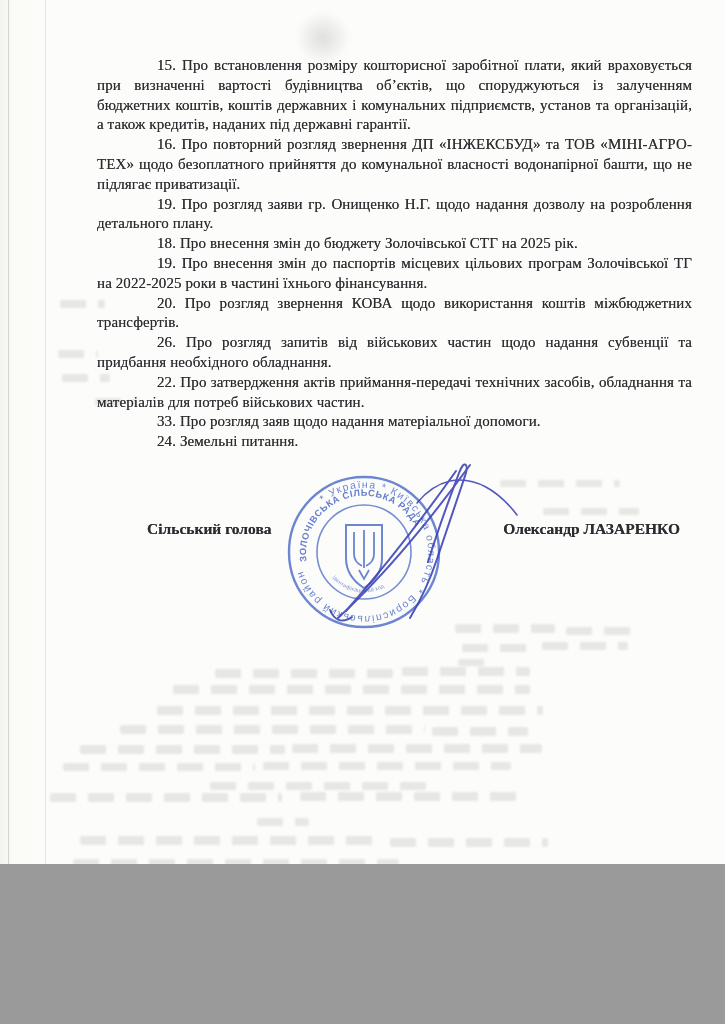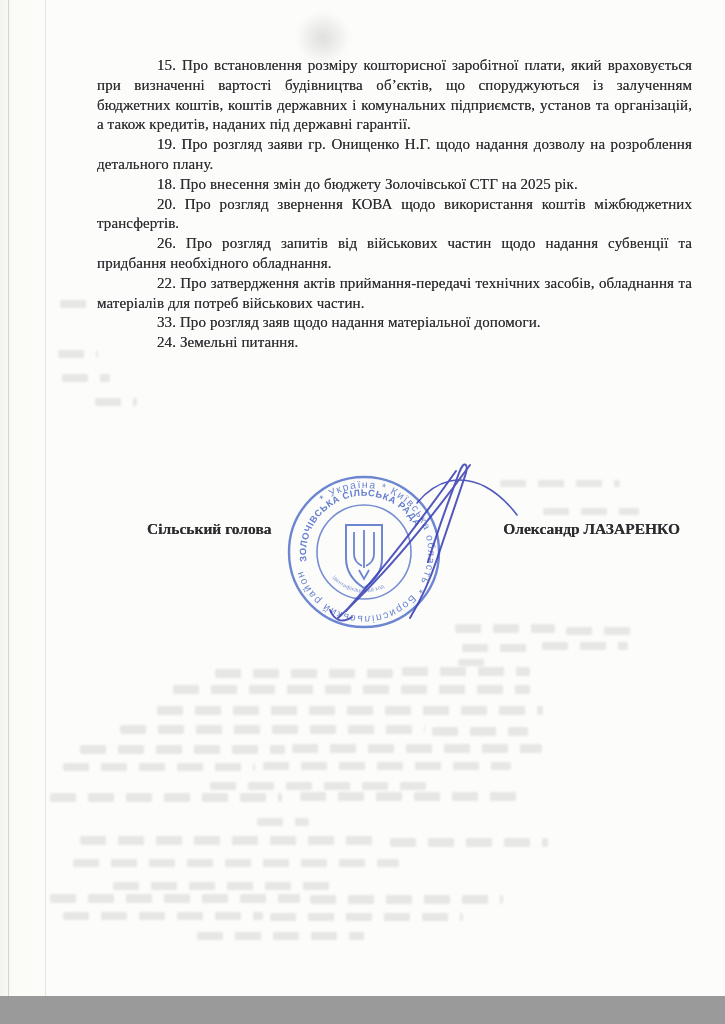--- a/index.html
+++ b/index.html
@@ -1,17 +1,17 @@
 <!DOCTYPE html>
 <html><head>
 <meta charset="utf-8">
 <style>
   html,body{margin:0;padding:0;background:#9a9a9a;}
   .page{
-    position:relative;width:725px;height:996px;margin:0 auto;
+    position:relative;width:725px;height:864px;margin:0 auto;
     background:linear-gradient(90deg,#f3f3ef 0px,#fbfbf8 14px,#fcfcfa 60px);
     overflow:hidden;
     font-family:"Liberation Serif","DejaVu Serif",serif;
   }
   .edge-line{position:absolute;top:0;width:1px;background:#dadad5;}
   .edge-line.e1{left:8px;height:100%;background:#d5d5d0;}
   .edge-line.e2{left:45px;height:1004px;background:#e4e4df;}
   .bottom-scan-line{
     position:absolute;left:-2px;top:1005px;width:268px;height:2px;
     background:linear-gradient(90deg,#4a4a4a 0,#5a5a5a 55%,#8a8a8a 80%,transparent 100%);
@@ -86,22 +86,24 @@
       <div class="bleed" style="left: 113px; top: 882px; width: 218px; height: 8px;"></div>
       <div class="bleed" style="left: 50px; top: 894px; width: 250px; height: 9px;"></div>
       <div class="bleed" style="left: 310px; top: 895px; width: 193px; height: 9px;"></div>
       <div class="bleed" style="left: 63px; top: 912px; width: 200px; height: 8px;"></div>
       <div class="bleed" style="left: 270px; top: 913px; width: 193px; height: 8px;"></div>
       <div class="bleed" style="left: 197px; top: 932px; width: 167px; height: 8px;"></div>
     </div>
 
   <div class="content">
     <p>15. Про встановлення розміру кошторисної заробітної плати, який враховується при визначенні вартості будівництва об’єктів, що споруджуються із залученням бюджетних коштів, коштів державних і комунальних підприємств, установ та організацій, а також кредитів, наданих під державні гарантії.</p>
+    <p>16. Про повторний розгляд звернення ДП «ІНЖЕКСБУД» та ТОВ «МІНІ-АГРО-ТЕХ» щодо безоплатного прийняття до комунальної власності водонапірної башти, що не підлягає приватизації.</p>
     <p>19. Про розгляд заяви гр. Онищенко Н.Г. щодо надання дозволу на розроблення детального плану.</p>
     <p>18. Про внесення змін до бюджету Золочівської СТГ на 2025 рік.</p>
+    <p>19. Про внесення змін до паспортів місцевих цільових програм Золочівської ТГ на 2022-2025 роки в частині їхнього фінансування.</p>
     <p>20. Про розгляд звернення КОВА щодо використання коштів міжбюджетних трансфертів.</p>
     <p>26. Про розгляд запитів від військових частин щодо надання субвенції та придбання необхідного обладнання.</p>
     <p>22. Про затвердження актів приймання-передачі технічних засобів, обладнання та матеріалів для потреб військових частин.</p>
     <p>33. Про розгляд заяв щодо надання матеріальної допомоги.</p>
     <p>24. Земельні питання.</p>
   </div>
 
   <div class="sig-row">
     <span class="sig-role">Сільський голова</span>
     <span class="sig-name">Олександр ЛАЗАРЕНКО</span>

